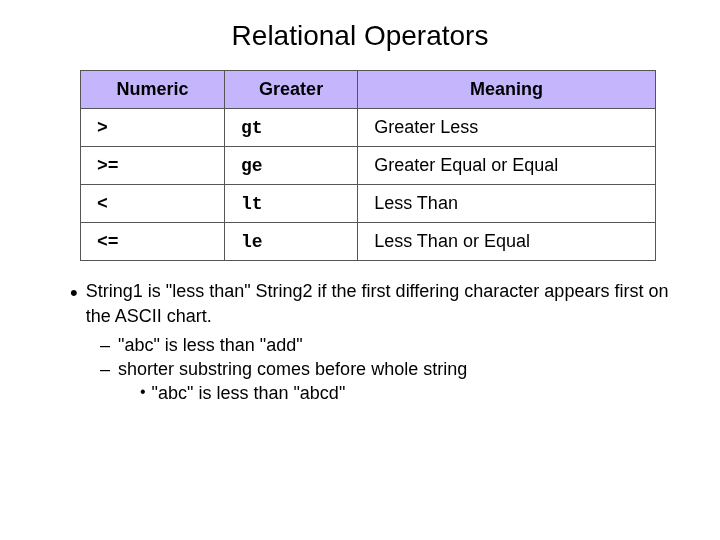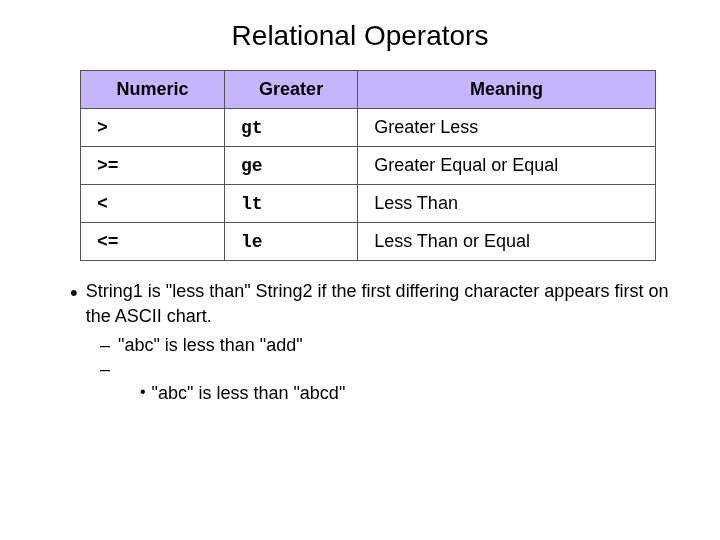--- a/index.html
+++ b/index.html
@@ -129,20 +129,21 @@
       <span class="bullet-dot">•</span>
       <span class="bullet-text">String1 is "less than" String2 if the first differing character appears first on the ASCII chart.</span>
     </div>
     <div class="dash-list" id="dash-list">
     <div class="dash-item">
           <span class="dash">–</span>
           <span>"abc" is less than "add"</span>
         </div>
         <div class="dash-item">
           <span class="dash">–</span>
+          <span>shorter substring comes before whole string</span>
         </div>
         <div class="sub-bullet-list">
           <div class="sub-bullet-item">
             <span class="sub-dot">•</span>
             <span>"abc" is less than "abcd"</span>
           </div>
         </div>
       </div>
   </div>
 

